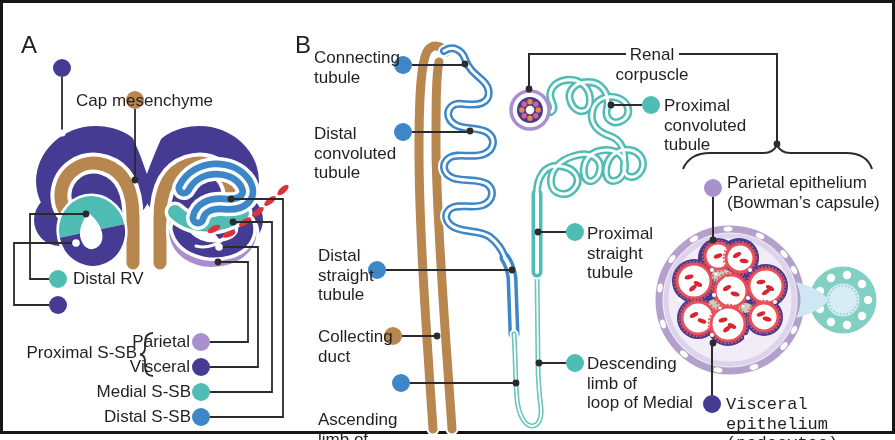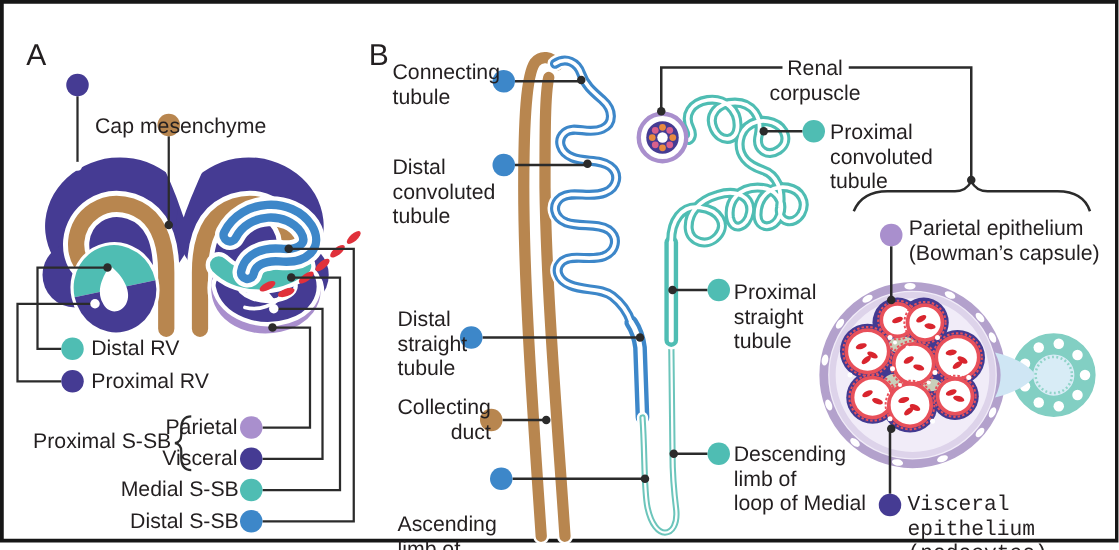--- a/index.html
+++ b/index.html
@@ -300,36 +300,35 @@
       <circle cx="713" cy="188" r="9" fill="#a98fcd"></circle>
       <circle cx="712" cy="404" r="9" fill="#453b93"></circle>
     </g>
   </svg>
 
   <div class="panel-letter" style="left:21px;top:31px;">A</div>
   <div class="panel-letter" style="left:295px;top:31px;">B</div>
 
   <div class="lbl a-lbl" style="left:76px;top:59px;margin-top:32px;">Cap mesenchyme</div>
   <div class="lbl a-lbl" style="left:73px;top:269px;">Distal RV</div>
-  <div class="lbl a-lbl" style="left:73px;top:295px;">Proximal RV</div>
   <div class="lbl a-lbl right" style="right:758px;top:343px;">Proximal S-SB</div>
   <div class="lbl a-lbl right" style="right:705px;top:332px;">Parietal</div>
   <div class="lbl a-lbl right" style="right:705px;top:357px;">Visceral</div>
   <div class="lbl a-lbl right" style="right:704px;top:407px;">Distal S-SB</div>
   <div class="lbl a-lbl right" style="right:704px;top:382px;">Medial S-SB</div>
 
   <div class="lbl b-lbl" style="left:314px;top:48px;">Connecting
 tubule</div>
   <div class="lbl b-lbl" style="left:314px;top:124px;">Distal
 convoluted
 tubule</div>
   <div class="lbl b-lbl" style="left:318px;top:246px;">Distal
 straight
 tubule</div>
-  <div class="lbl b-lbl" style="left:318px;top:316px;text-align:right;">Collecting
+  <div class="lbl b-lbl" style="left:318px;top:327px;">Collecting
 duct</div>
   <div class="lbl b-lbl" style="left:318px;top:374px;margin-top:36px;">Ascending
 limb of
 loop of Henle</div>
   <div class="lbl b-lbl center" style="left:602px;top:45px;width:100px;">Renal
 corpuscle</div>
   <div class="lbl b-lbl" style="left:664px;top:96px;">Proximal
 convoluted
 tubule</div>
   <div class="lbl b-lbl" style="left:587px;top:224px;">Proximal

